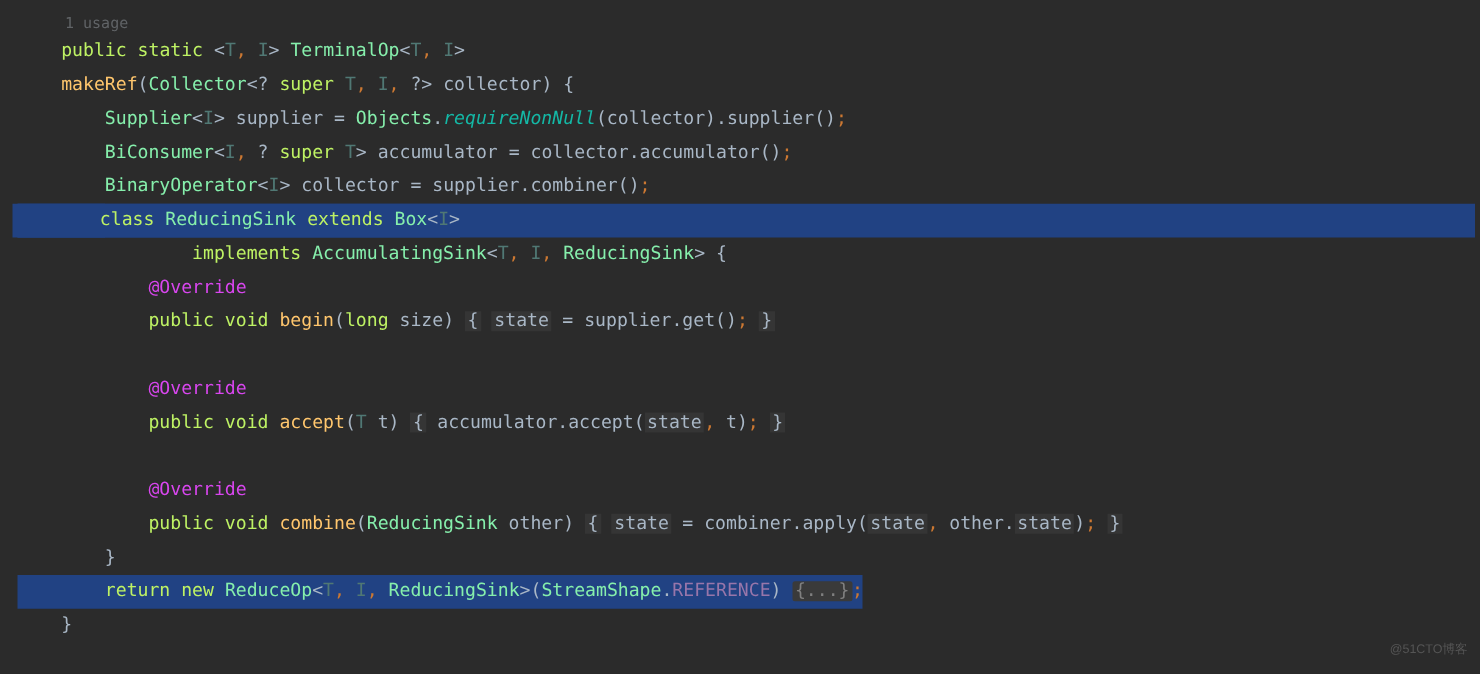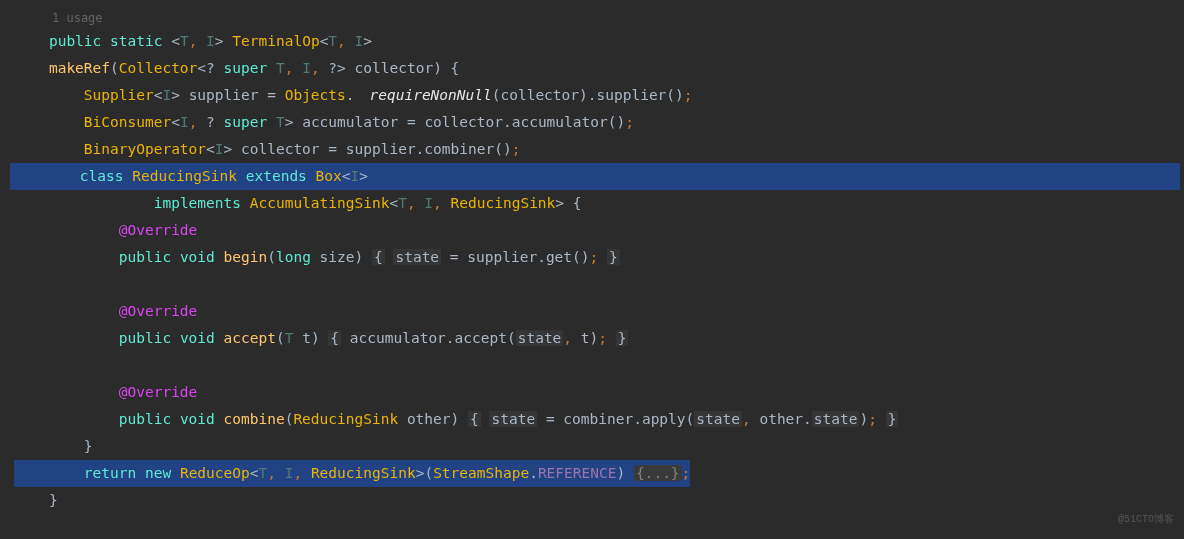--- a/index.html
+++ b/index.html
@@ -29,39 +29,39 @@
       padding-left: 10px;
       height: 27px;
       display: flex;
       align-items: center;
     }
     .content { display: inline; }
     .partial-highlight {
       background: #214283;
       display: inline-block;
     }
-    .kw { color: #5eead4; }
+    .kw { color: #bef264; }
     .type-param { color: #507874; }
-    .type { color: #eab308; }
+    .type { color: #86efac; }
     .fn { color: #ffc66d; }
-    .italic-fn { color: #e5e5e5; font-style: italic; margin-left: 15px; }
+    .italic-fn { color: #14b8a6; font-style: italic; }
     .anno { color: #d946ef; }
     .param { color: #a9b7c6; }
     .punct { color: #a9b7c6; }
     .comma { color: #cc7832; }
     .folded { background: #3a3a3a; color: #808080; padding: 0 2px; border-radius: 2px; }
     .state-bg { background: rgba(255,255,255,0.05); padding: 0 2px; }
     .static-ref { color: #9876aa; }
     .watermark {
       position: absolute;
       bottom: 6px;
       right: 10px;
       color: #555;
       font-size: 10px;
-      font-family: Liberation Mono, monospace;
+      font-family: Liberation Sans, sans-serif;
       margin-top: 28px;
     }
   </style>
 </head>
 <body>
 
 <div class="code-container">
   <div class="usage-hint">1 usage</div>
 
   <div class="line"><span class="content"><span>    </span><span class="kw">public</span> <span class="kw">static</span> <span class="punct">&lt;</span><span class="type-param">T</span><span class="comma">,</span> <span class="type-param">I</span><span class="punct">&gt;</span> <span class="type">TerminalOp</span><span class="punct">&lt;</span><span class="type-param">T</span><span class="comma">,</span> <span class="type-param">I</span><span class="punct">&gt;</span></span></div>

